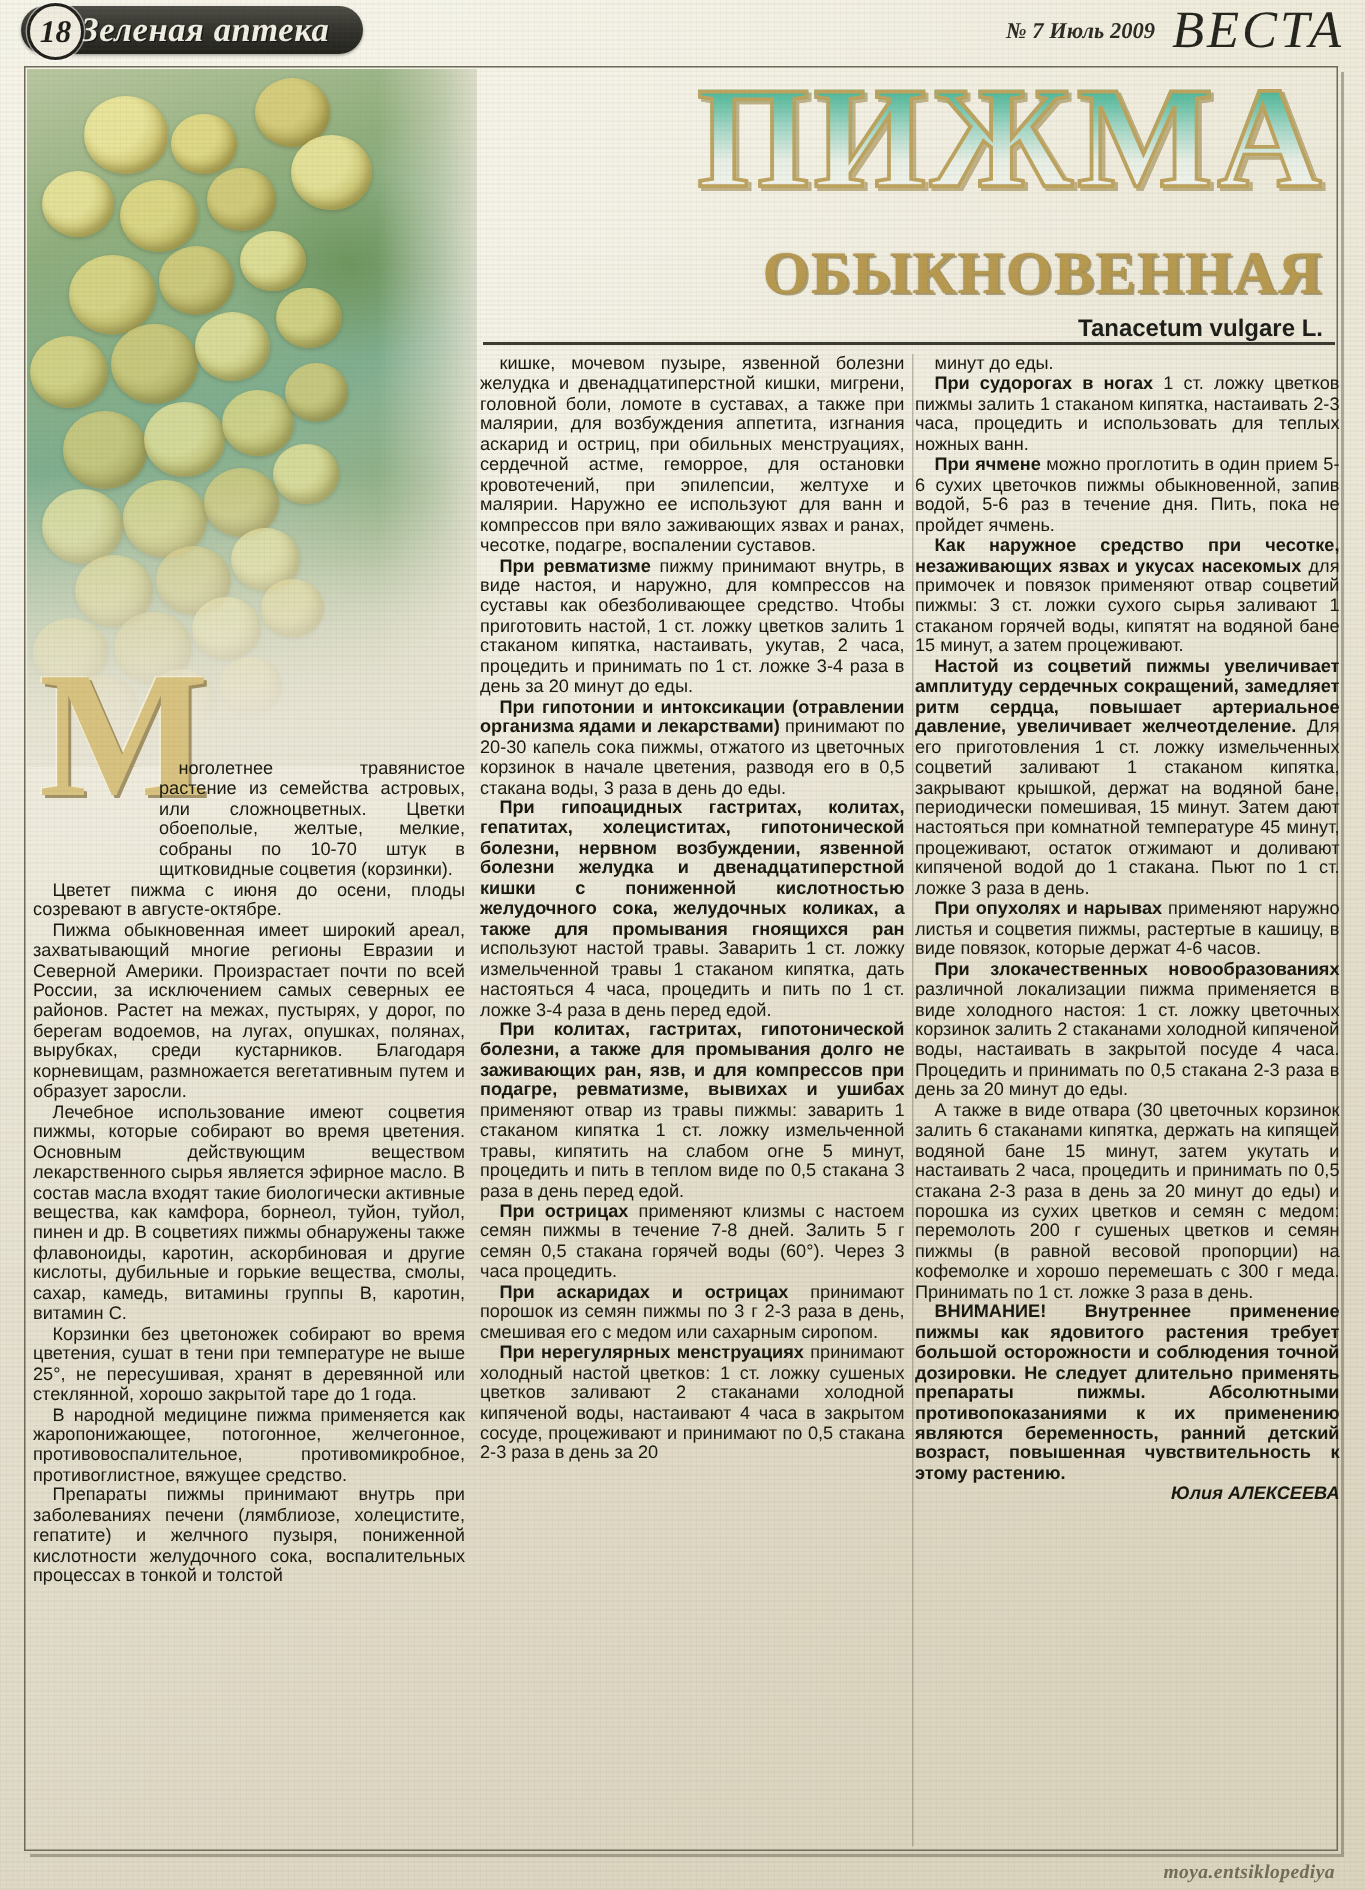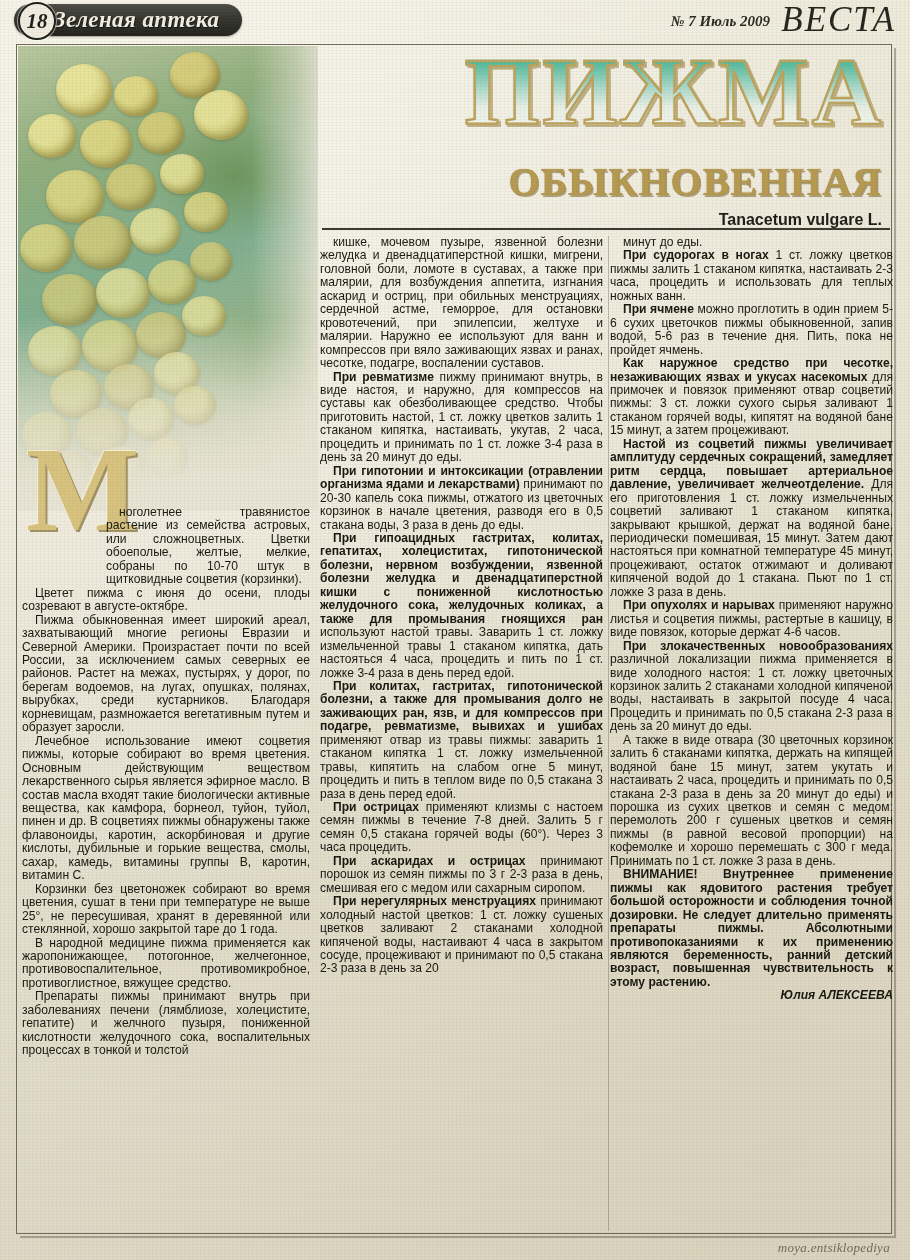--- a/index.html
+++ b/index.html
@@ -191,21 +191,21 @@
   }
 
   
   .vsep{
     position:absolute;width:0;border-left:1px solid rgba(90,88,70,.35);
   }
 
   .watermark{
     position:absolute;right:20px;bottom:4px;
     font-family:"Liberation Serif", serif;
-    font-style:italic;font-weight:normal;
+    font-style:italic;font-weight:bold;
     font-size:13px;color:#6f6c57;
     letter-spacing:.3px;
   }
 </style>
 </head>
 <body>
 
 <div class="paper"></div>
 <div class="page">
 

